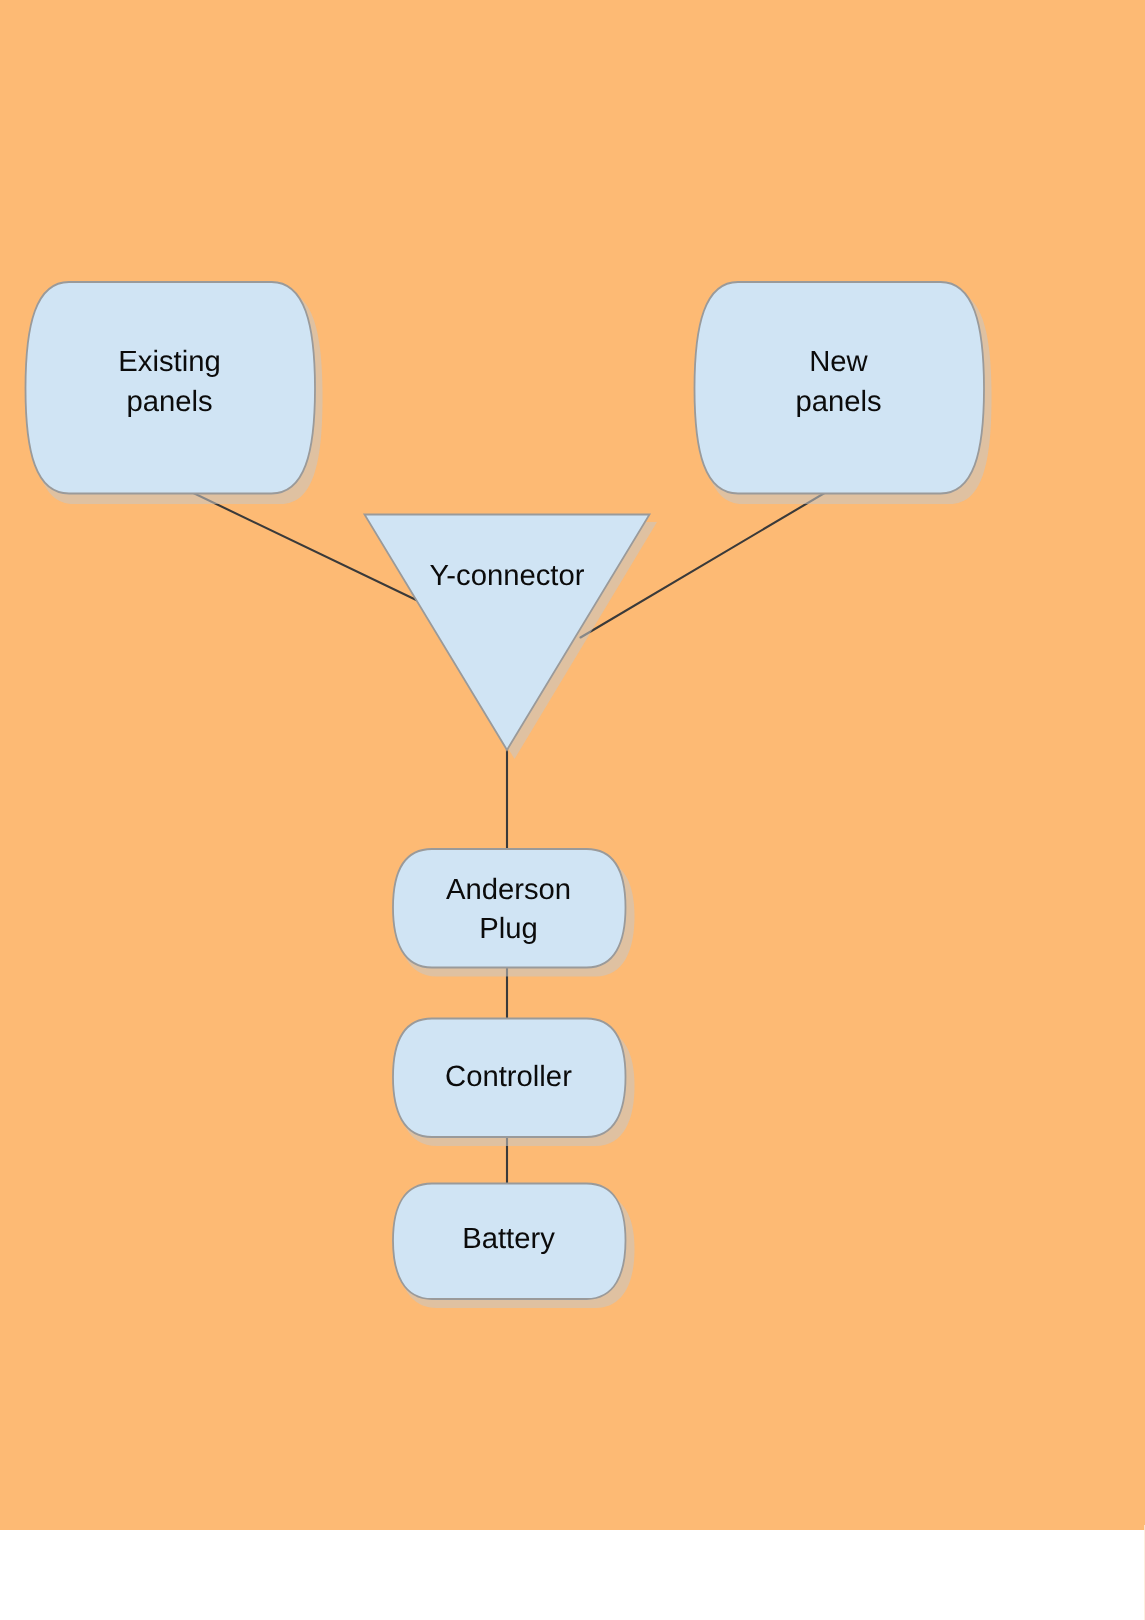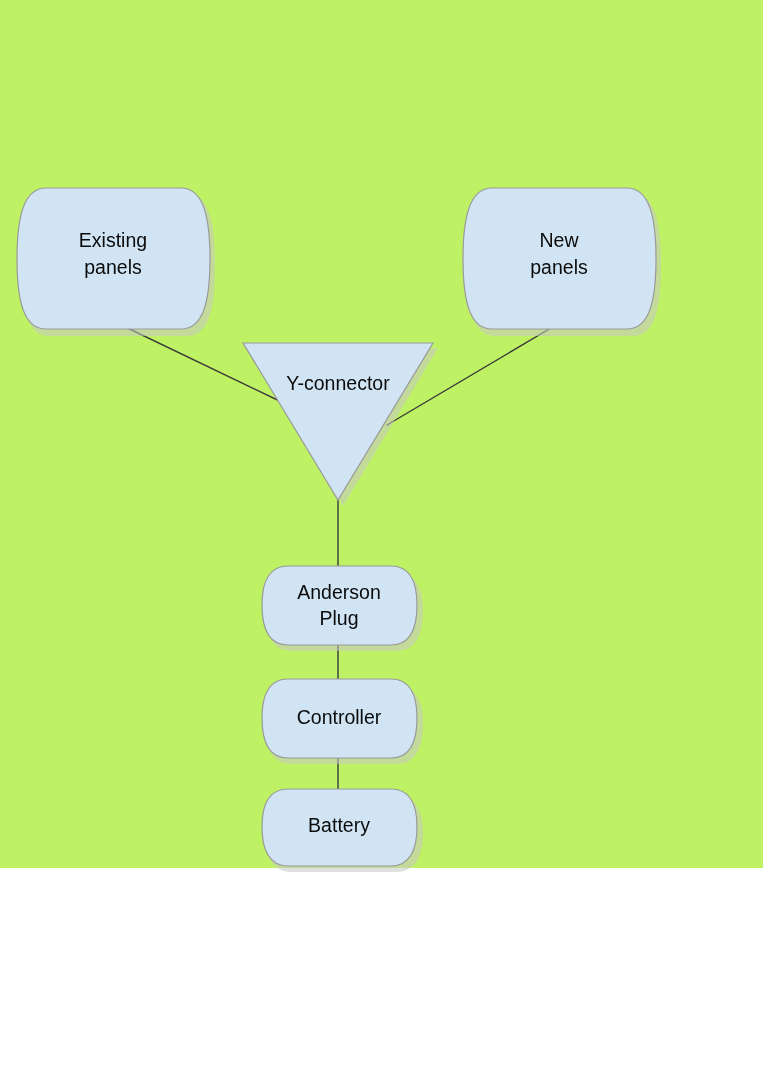--- a/index.html
+++ b/index.html
@@ -10,22 +10,22 @@
   }
   body {
     width: 763px;
     height: 1080px;
     overflow: hidden;
     font-family: "Liberation Sans", sans-serif;
   }
   #diagram-canvas {
     position: relative;
     width: 763px;
-    height: 868px;
-    background: #bef264;
+    height: 1020px;
+    background: #fdba74;
   }
   #diagram-svg {
     position: absolute;
     top: 0;
     left: 0;
     width: 763px;
     height: 1080px;
     display: block;
   }
   .node-label {

